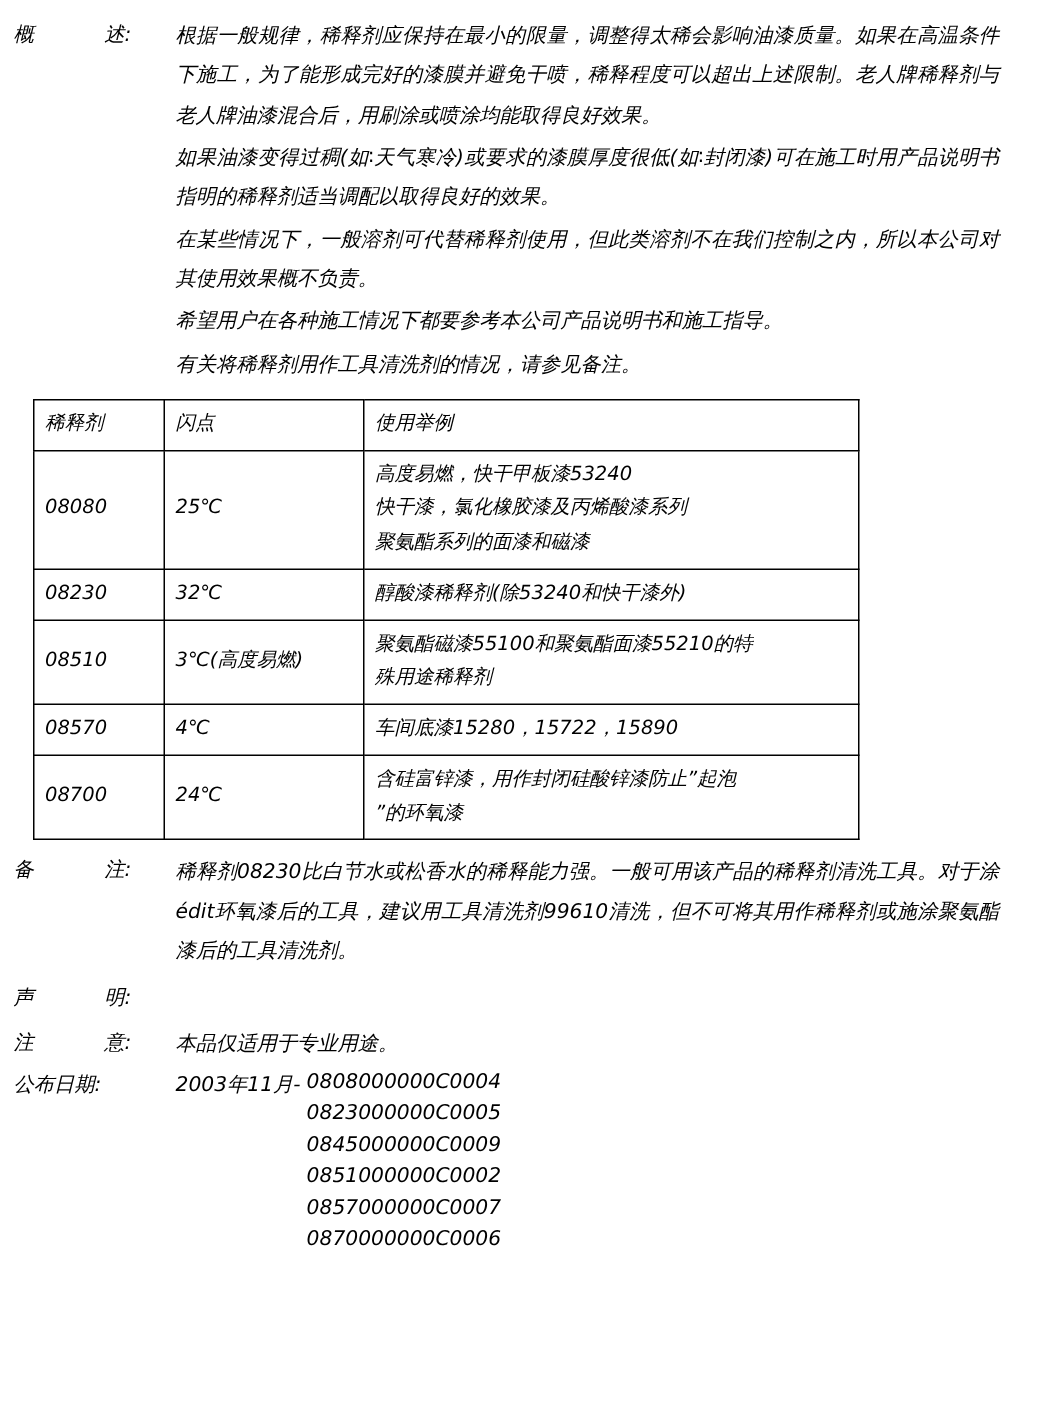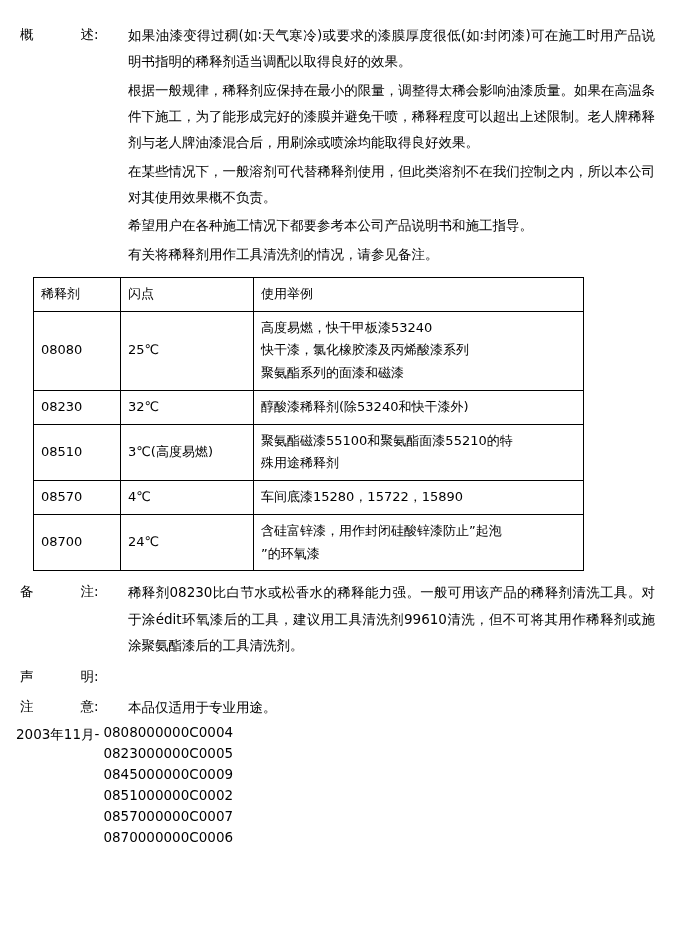--- a/index.html
+++ b/index.html
@@ -13,22 +13,23 @@
     font-family: "DejaVu Sans", "Liberation Sans", sans-serif;
     color: #000000;
     font-size: 13.5px;
     line-height: 1.9;
     overflow: hidden;
   }
   .page {
     position: relative;
     width: 697px;
     height: 913px;
-    padding: 16px;
+    padding: 5px;
     box-sizing: border-box;
+    font-style: italic;
   }
   .row {
     display: flex;
     align-items: flex-start;
   }
   .label-col {
     width: 112px;
     flex: 0 0 112px;
     padding-left: 4px;
     box-sizing: border-box;
@@ -102,22 +103,22 @@
 </head>
 <body>
 
 <div class="page">
 
   <div class="row first-row">
     <div class="label-col">
       <span class="label-spread">概 述</span><span>:</span>
     </div>
     <div class="body-col">
+      <p class="para">根据一般规律，稀释剂应保持在最小的限量，调整得太稀会影响油漆质量。如果在高温条件下施工，为了能形成完好的漆膜并避免干喷，稀释程度可以超出上述限制。老人牌稀释剂与老人牌油漆混合后，用刷涂或喷涂均能取得良好效果。</p>
       <p class="para">如果油漆变得过稠(如∶天气寒冷)或要求的漆膜厚度很低(如∶封闭漆)可在施工时用产品说明书指明的稀释剂适当调配以取得良好的效果。</p>
-      <p class="para">根据一般规律，稀释剂应保持在最小的限量，调整得太稀会影响油漆质量。如果在高温条件下施工，为了能形成完好的漆膜并避免干喷，稀释程度可以超出上述限制。老人牌稀释剂与老人牌油漆混合后，用刷涂或喷涂均能取得良好效果。</p>
       <p class="para">在某些情况下，一般溶剂可代替稀释剂使用，但此类溶剂不在我们控制之内，所以本公司对其使用效果概不负责。</p>
       <p class="para">希望用户在各种施工情况下都要参考本公司产品说明书和施工指导。</p>
       <p class="para">有关将稀释剂用作工具清洗剂的情况，请参见备注。</p>
     </div>
   </div>
 
   <div class="table-wrap">
     <table class="spec">
       <tbody>
         <tr>
@@ -192,20 +193,23 @@
   <div class="row">
     <div class="label-col">
       <span class="label-spread">注 意</span><span>:</span>
     </div>
     <div class="body-col">
       <p class="para">本品仅适用于专业用途。</p>
     </div>
   </div>
 
   <div class="row date-row">
+    <div class="label-col">
+      <span>公布日期:</span>
+    </div>
     <div class="body-col">
       <div class="date-text">2003年11月-</div>
       <div class="codes-col codes">
         <div class="code-line">0808000000C0004</div>
         <div class="code-line">0823000000C0005</div>
         <div class="code-line">0845000000C0009</div>
         <div class="code-line">0851000000C0002</div>
         <div class="code-line">0857000000C0007</div>
         <div class="code-line">0870000000C0006</div>
       </div>

